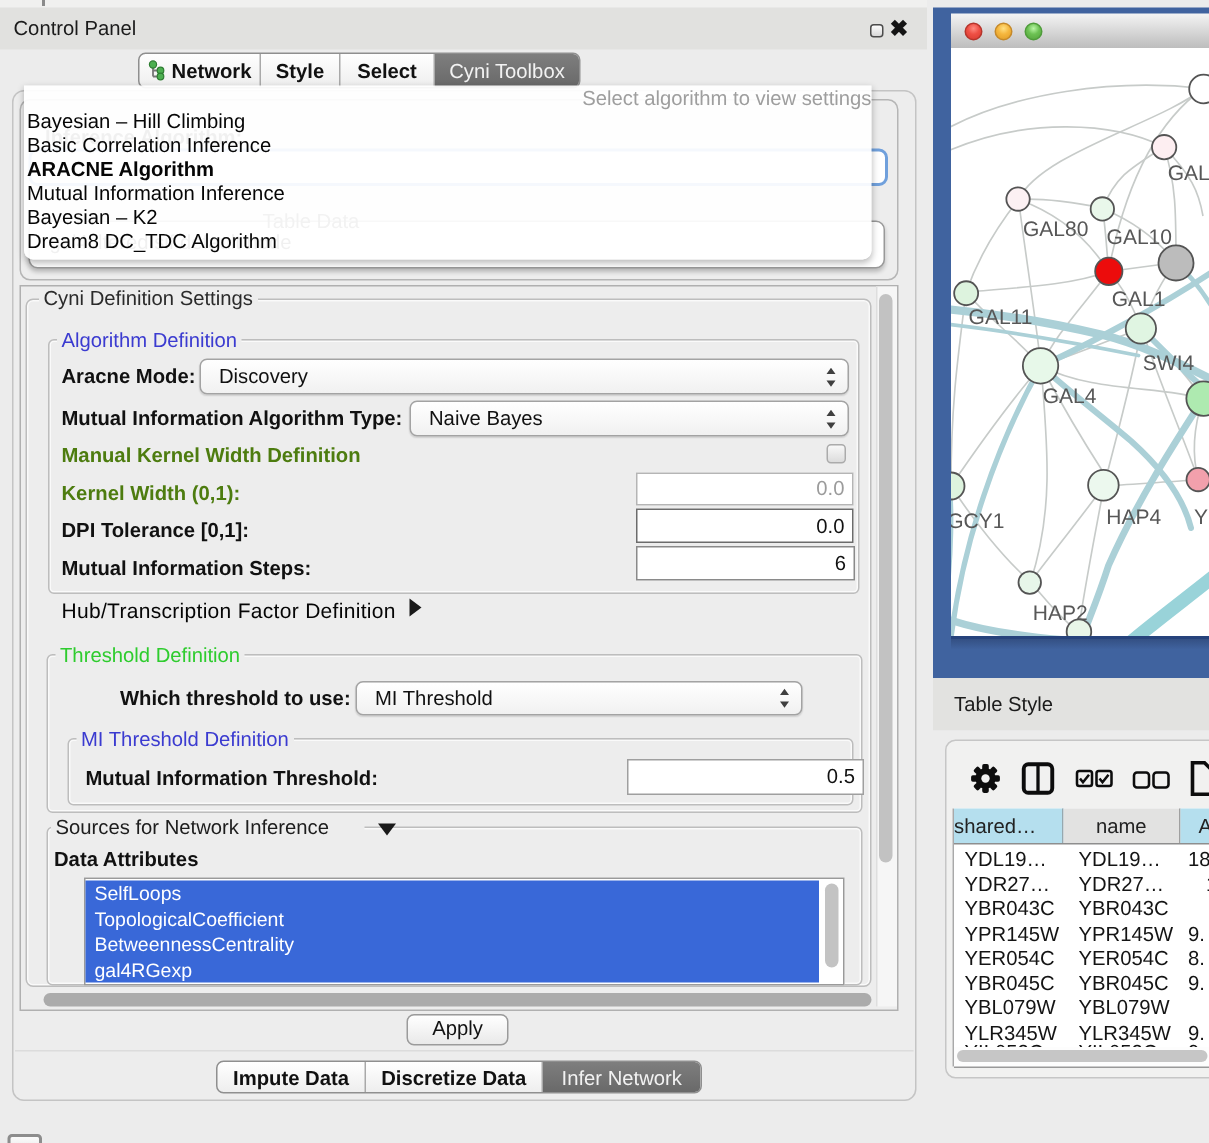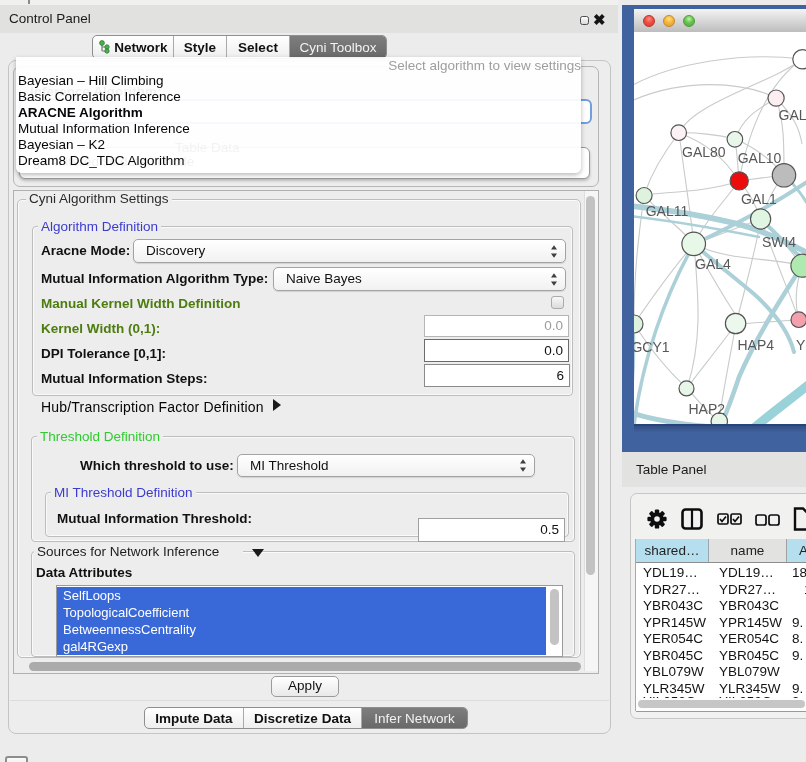--- a/index.html
+++ b/index.html
@@ -44,21 +44,21 @@
 
 <div class="abs" style="left:19px;top:147px;width:569px;height:30px;background:#fff;border:1px solid #999;border-radius:6px;box-shadow:0 2px 3px rgba(0,0,0,.22);"></div>
 
 <div class="abs" style="left:30px;top:84px;font-size:13.5px;font-weight:bold;color:#333;">Inference Algorithm:</div>
 <div class="abs" style="left:175px;top:140px;font-size:13.5px;color:#444;">Table Data</div>
 <div class="abs" style="left:33px;top:153px;height:17px;line-height:17px;font-size:13.5px;color:#333;">gal4filtered.sif default node</div>
 
 <div class="abs" style="left:13px;top:190px;width:584px;height:482px;border:1px solid #b0b0b0;background:#ededed;"></div>
 
 <div class="abs etch" style="left:17px;top:199px;width:562px;height:457px;border-radius:5px;"></div>
-<div class="gtitle" style="left:26px;top:192px;color:#2b2b2b;">Cyni Algorithm Settings</div>
+<div class="gtitle" style="left:26px;top:192px;color:#2b2b2b;">Cyni Definition Settings</div>
 
 <div class="abs etch" style="left:32px;top:226px;width:539px;height:168px;"></div>
 <div class="gtitle" style="left:38px;top:220px;color:#3b3bd0;">Algorithm Definition</div>
 
 <div class="lbl" style="left:41px;top:243px;">Aracne Mode:</div>
 <div class="combo" style="left:133px;top:239px;width:431px;height:22px;line-height:22px;">
   <span style="padding-left:12px;">Discovery</span>
   <span class="ar">
       <svg width="8" height="15" viewBox="0 0 8 15">
         <path d="M4 1.2 L7 5.4 L1 5.4 Z M4 13.8 L1 9.6 L7 9.6 Z" fill="#3f3f3f"></path>
@@ -100,21 +100,21 @@
   <span class="ar">
       <svg width="8" height="15" viewBox="0 0 8 15">
         <path d="M4 1.2 L7 5.4 L1 5.4 Z M4 13.8 L1 9.6 L7 9.6 Z" fill="#3f3f3f"></path>
       </svg>
     </span>
 </div>
 
 <div class="abs etch" style="left:45px;top:492px;width:522px;height:43px;"></div>
 <div class="gtitle" style="left:51px;top:486px;color:#3b3bd0;">MI Threshold Definition</div>
 <div class="lbl" style="left:57px;top:511px;">Mutual Information Threshold:</div>
-<div class="tfield" style="left:418px;top:518px;width:140px;height:22px;line-height:22px;border:1px solid #9f9f9f;padding-right:5px;">0.5</div>
+<div class="tfield" style="left:418px;top:506px;width:140px;height:22px;line-height:22px;border:1px solid #9f9f9f;padding-right:5px;padding-left:11px;">0.5</div>
 
 <div class="abs etch" style="left:31px;top:551px;width:542px;height:104px;"></div>
 <div class="gtitle" style="left:34px;top:545px;color:#1d1d1d;padding-right:24px;">Sources for Network Inference</div>
 <div class="abs" style="left:252px;top:549px;width:0;height:0;border-top:8px solid #1a1a1a;border-left:6px solid transparent;border-right:6px solid transparent;"></div>
 <div class="lbl" style="left:36px;top:565px;">Data Attributes</div>
 
 <div class="abs" style="left:56px;top:585px;width:505px;height:70px;background:#fff;border:1px solid #9a9a9a;">
   <div class="abs" style="left:0px;top:1px;width:489px;height:68px;background:#3968d8;color:#fff;font-size:13px;line-height:17px;padding-left:6px;box-sizing:border-box;">SelfLoops<br>TopologicalCoefficient<br>BetweennessCentrality<br>gal4RGexp</div>
   <div class="abs" style="left:493px;top:3px;width:9px;height:56px;background:#c3c3c3;border-radius:5px;"></div>
 </div>
@@ -251,21 +251,21 @@
     <text x="162" y="317.5">YM</text>
     <text x="72.8" y="381.5" text-anchor="middle">HAP2</text>
   </g>
 </svg>
 </div>
 
 <div class="abs" style="left:634px;top:424px;width:172px;height:2px;background:#26437c;"></div>
 <div class="abs" style="left:634px;top:426px;width:172px;height:7px;background:linear-gradient(rgba(20,30,60,.28),rgba(20,30,60,0));"></div>
 
 <div class="abs" style="left:622px;top:452px;width:184px;height:35px;background:#e2e2e0;">
-  <div style="padding-left:14px;line-height:35px;font-size:13.5px;color:#1b1b1b;">Table Panel</div>
+  <div style="padding-left:14px;line-height:35px;font-size:13.5px;color:#1b1b1b;">Table Style</div>
 </div>
 
 <div class="abs" style="left:622px;top:487px;width:184px;height:275px;background:#ececec;"></div>
 <div class="abs" style="left:630px;top:493px;width:200px;height:224px;border:1.5px solid #c6c6c6;border-radius:7px;background:#f1f1f0;"></div>
 
 <svg class="abs" style="left:645px;top:506px;" width="161" height="26" viewBox="0 0 161 26">
 
   <g transform="translate(12,13)" fill="#0d0d0d">
     <circle r="6.8"></circle>
     <g>
@@ -294,21 +294,21 @@
     <rect x="111" y="9" width="10" height="10" rx="2" stroke-width="1.7"></rect>
     <rect x="124" y="9" width="10" height="10" rx="2" stroke-width="1.7"></rect>
   </g>
 
   <path d="M150 2.5 h8 l5 5 v16 h-13 z" fill="none" stroke="#0d0d0d" stroke-width="2.4"></path>
 </svg>
 
 <div class="abs" style="left:635px;top:539px;width:171px;height:172px;background:#fff;border-left:1px solid #a9a9a9;">
 
   <div class="abs" style="left:0;top:0;width:171px;height:23px;border-bottom:1px solid #8e8e8e;">
-    <div class="abs" style="left:0;top:0;width:72px;height:23px;background:#b5dfee;border-right:1px solid #98a8ae;font-size:13.5px;color:#222;text-align:center;line-height:23px;">shared…</div>
+    <div class="abs" style="left:0;top:0;width:72px;height:23px;background:#b5dfee;border-right:1px solid #98a8ae;font-size:13.5px;color:#222;line-height:23px;">shared…</div>
     <div class="abs" style="left:73px;top:0;width:77px;height:23px;background:#e2e2e1;border-right:1px solid #a0a0a0;font-size:13.5px;color:#222;text-align:center;line-height:23px;">name</div>
     <div class="abs" style="left:151px;top:0;width:20px;height:23px;background:#b5dfee;font-size:13.5px;color:#222;padding-left:12px;line-height:23px;">A</div>
   </div>
 
   <div class="abs" style="left:0;top:26px;font-size:13.5px;color:#141414;line-height:16.5px;width:171px;">
     <div>
         <span style="position:absolute;left:7px;">YDL19…</span>
         <span style="position:absolute;left:83px;">YDL19…</span>
         <span style="position:absolute;left:156px;">18</span>
       </div>

